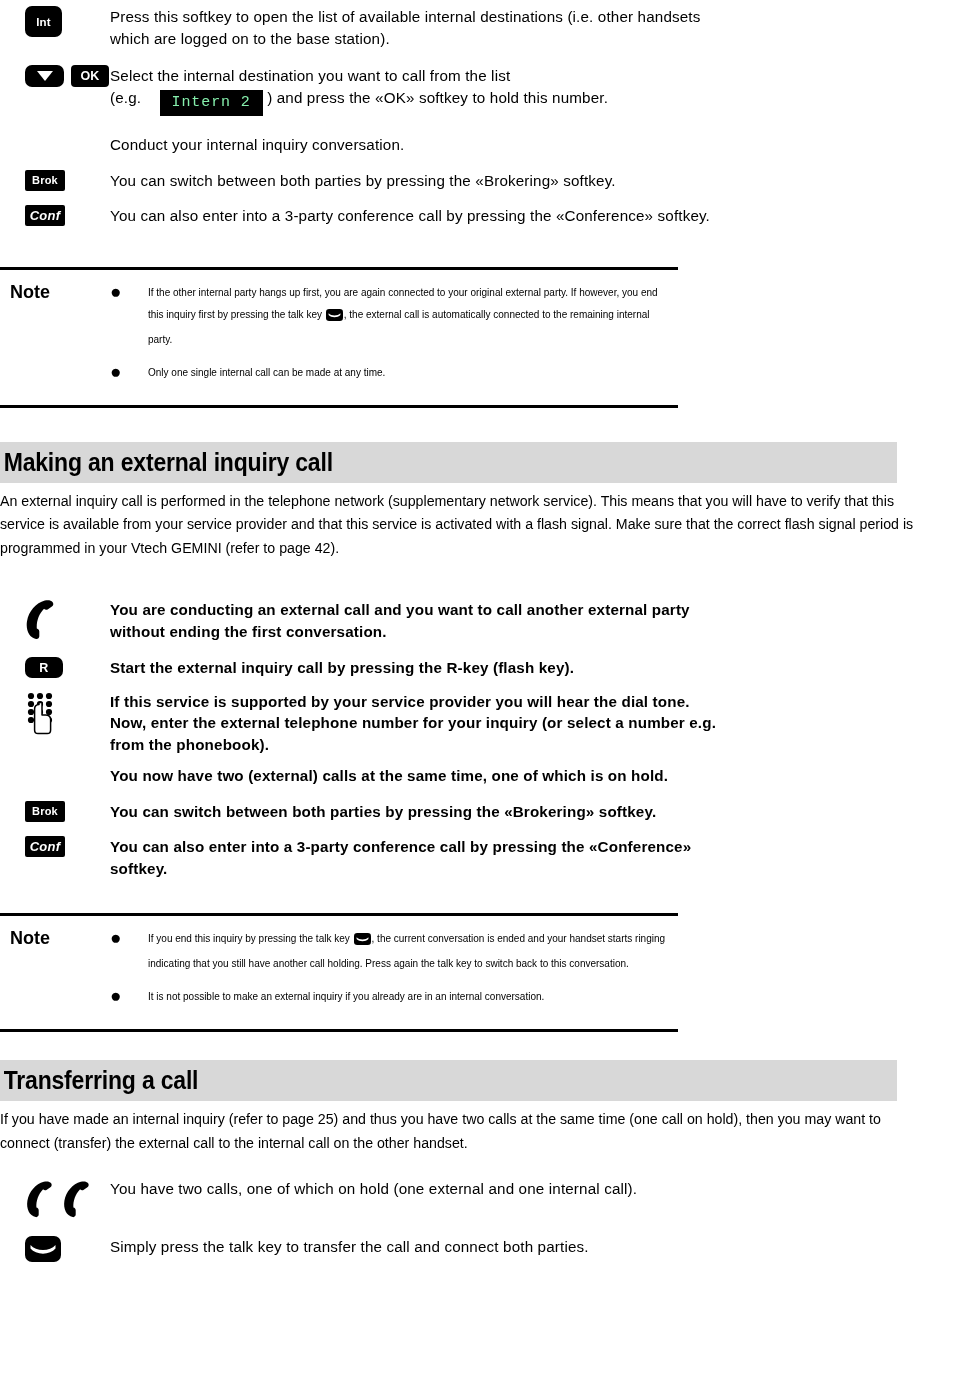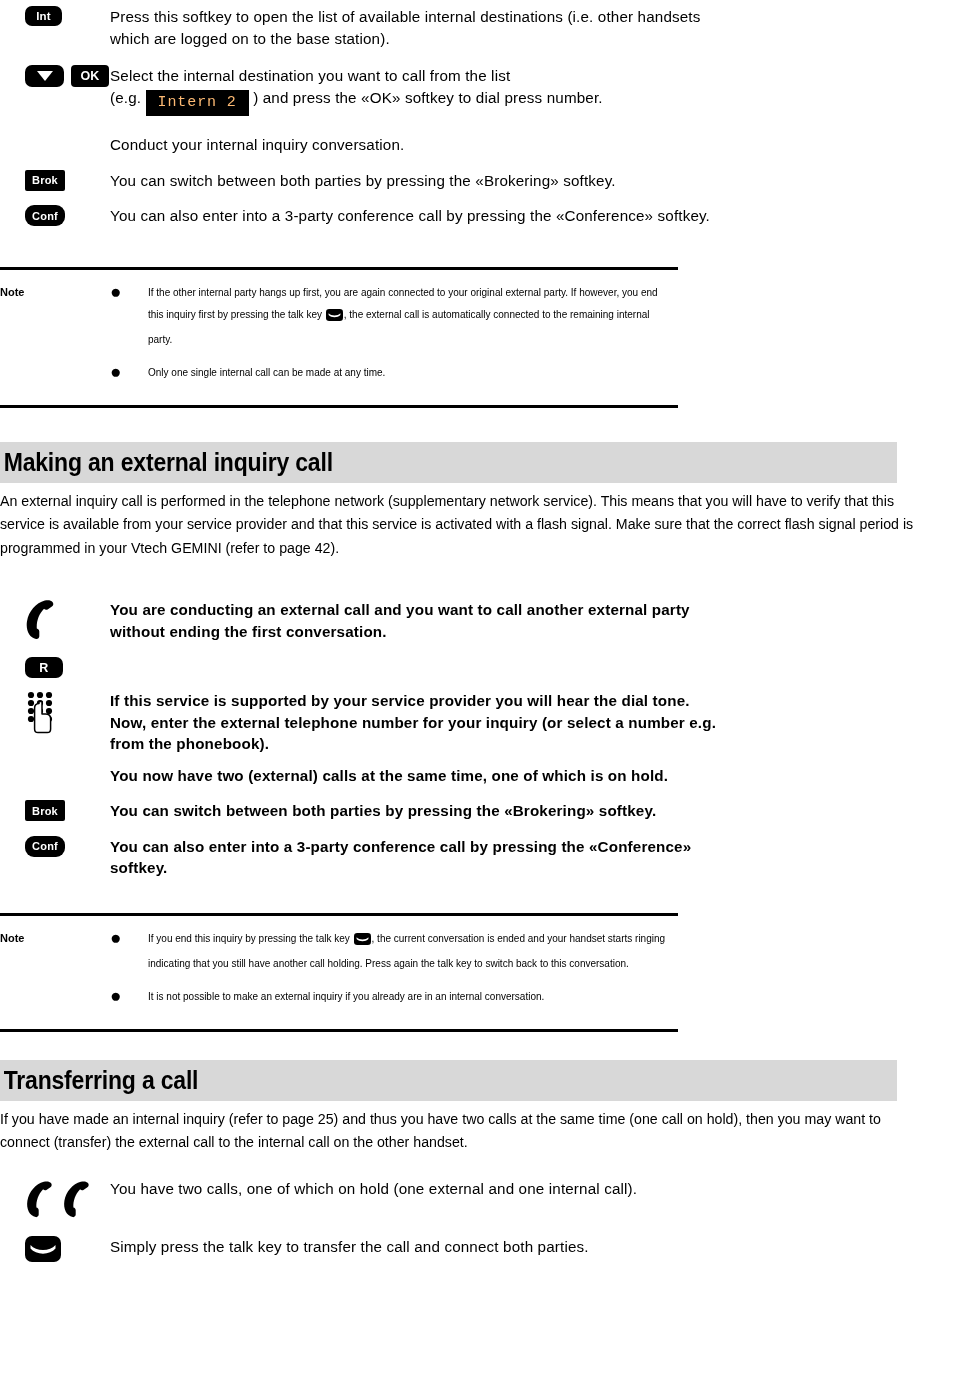--- a/index.html
+++ b/index.html
@@ -47,45 +47,46 @@
     justify-content: center;
     background: #000000;
     color: #ffffff;
     border-radius: 6px;
     font-family: "Liberation Sans", sans-serif;
     font-weight: bold;
     font-size: 11.5px;
     letter-spacing: 0.02em;
     box-sizing: border-box;
   }
-  .softkey.k-int  { width: 37px; height: 20px; border-radius: 7px; }
+  .softkey.k-int  { width: 37px; height: 31px; border-radius: 7px; }
   .softkey.k-ok   { width: 38px; height: 22px; border-radius: 4px; font-size: 12.5px; }
   .softkey.k-arrow{ width: 39px; height: 22px; border-radius: 7px; }
   .softkey.k-brok { width: 40px; height: 21px; border-radius: 2px; font-size: 11px; }
-  .softkey.k-conf { width: 40px; height: 21px; border-radius: 9px; font-size: 11px; }
+  .softkey.k-conf { width: 40px; height: 21px; border-radius: 2px; font-size: 13px; font-style: italic; }
   .softkey.k-r    { width: 38px; height: 21px; border-radius: 7px; font-size: 12.5px; }
 
   .arrow-glyph {
     width: 0; height: 0;
     border-left: 8px solid transparent;
     border-right: 8px solid transparent;
     border-top: 10px solid #ffffff;
   }
 
   
   .lcd {
     display: inline-block;
     background: #000000;
-    color: #fdba74;
+    color: #86efac;
     font-family: "Liberation Mono", monospace;
     font-size: 15px;
     letter-spacing: 0.06em;
     padding: 2px 12px 3px 12px;
     vertical-align: -3px;
     white-space: pre;
+    margin-left: 14px;
   }
 
   
   .handset { display: inline-block; }
 
   
   .talkkey { display: inline-block; }
   .talkkey-inline {
     display: inline-block;
     vertical-align: -3px;
@@ -105,23 +106,24 @@
     height: 3px;
     background: #000000;
   }
   .note-body {
     display: flex;
     align-items: flex-start;
   }
   .note-label {
     width: 110px;
     min-width: 110px;
+    padding-left: 10px;
     box-sizing: border-box;
     font-weight: bold;
-    font-size: 11px;
+    font-size: 18px;
     line-height: 21px;
   }
   .note-items {
     flex: 1;
     padding-right: 10px;
   }
   .note-item {
     display: flex;
     align-items: flex-start;
     margin-bottom: 11px;
@@ -193,21 +195,21 @@
   <div class="icon-cell">
     <span class="softkey k-arrow">
       <span class="arrow-glyph"></span>
     </span>
     <span class="softkey k-ok">OK</span>
   </div>
   <div class="text-cell">
     <span>Select the internal destination you want to call from the list</span><br>
     <span>(e.g.</span>
     <span class="lcd">Intern 2</span>
-    <span>) and press the «OK» softkey to dial press number.</span>
+    <span>) and press the «OK» softkey to hold this number.</span>
   </div>
 </div>
 
 <div class="sp-18"></div>
 
 <div class="row">
   <div class="icon-cell"></div>
   <div class="text-cell">Conduct your internal inquiry conversation.</div>
 </div>
 
@@ -282,20 +284,21 @@
   </div>
   <div class="text-cell wide">You are conducting an external call and you want to call another external party without ending the first conversation.</div>
 </div>
 
 <div class="sp-14"></div>
 
 <div class="row">
   <div class="icon-cell">
     <span class="softkey k-r">R</span>
   </div>
+  <div class="text-cell wide">Start the external inquiry call by pressing the R-key (flash key).</div>
 </div>
 
 <div class="sp-12"></div>
 
 <div class="row">
   <div class="icon-cell">
     <span class="keypad">
       <svg width="34" height="44" viewBox="0 0 34 44" aria-hidden="true">
         <g fill="#000">
           <circle cx="6" cy="5" r="3.1"></circle>

